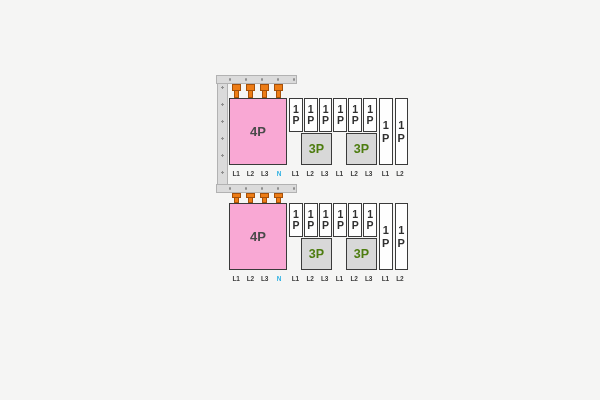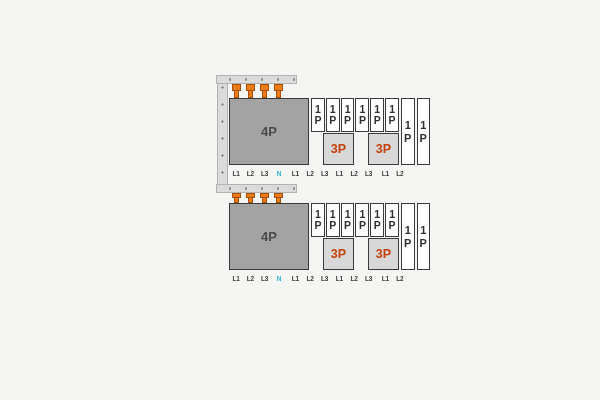--- a/index.html
+++ b/index.html
@@ -37,36 +37,36 @@
   .pin-bot .head { height:5px; }
   .pin-bot .stem { height:5px; }
   .px1 { left:232px; } .px2 { left:246px; } .px3 { left:260px; } .px4 { left:274px; }
   
   .assembly {
     position:absolute; left:229px; width:178px; height:67px;
     display:flex; gap:2px; box-sizing:border-box;
   }
   .a0 { top:98px; } .a1 { top:203px; }
   .blk-4p {
-    flex:none; width:80px; background:#a3a3a3; border:1.7px solid #3a3a3a; box-sizing:border-box;
+    flex:none; width:58px; background:#f9a8d4; border:1.7px solid #3a3a3a; box-sizing:border-box;
     display:flex; align-items:center; justify-content:center;
     font-weight:700; font-size:13px; color:#4a4a4a;
   }
   .mid { flex:none; width:88px; display:flex; flex-direction:column; gap:1px; }
   .mods { display:flex; gap:1px; height:34px; }
   .mod-1p {
     flex:1; background:#fefefe; border:1.7px solid #3a3a3a; box-sizing:border-box;
     display:flex; flex-direction:column; align-items:center; justify-content:center;
     font-weight:700; font-size:10.5px; line-height:11px; color:#303030;
   }
   .threes { flex:1; display:flex; gap:2px; }
   .blk-3p {
     flex:1; background:#d8d8d8; border:1.7px solid #3a3a3a; box-sizing:border-box;
     display:flex; align-items:center; justify-content:center;
-    font-weight:700; font-size:12.5px; color:#c2410c;margin-left:12px;
+    font-weight:700; font-size:12.5px; color:#4d7c0f;margin-left:12px;
   }
   .tails { flex:none; width:29px; display:flex; gap:2px; }
   .tails .mod-1p { font-size:11px; line-height:13px; }
   
   .terminals {
     position:absolute; left:229px; width:178px; height:9px;
     display:flex; gap:2px; font-weight:700; font-size:6.5px; line-height:9px; color:#3b3b3b;
   }
   .t0 { top:169px; } .t1 { top:274px; }
   .tg { display:flex; }

